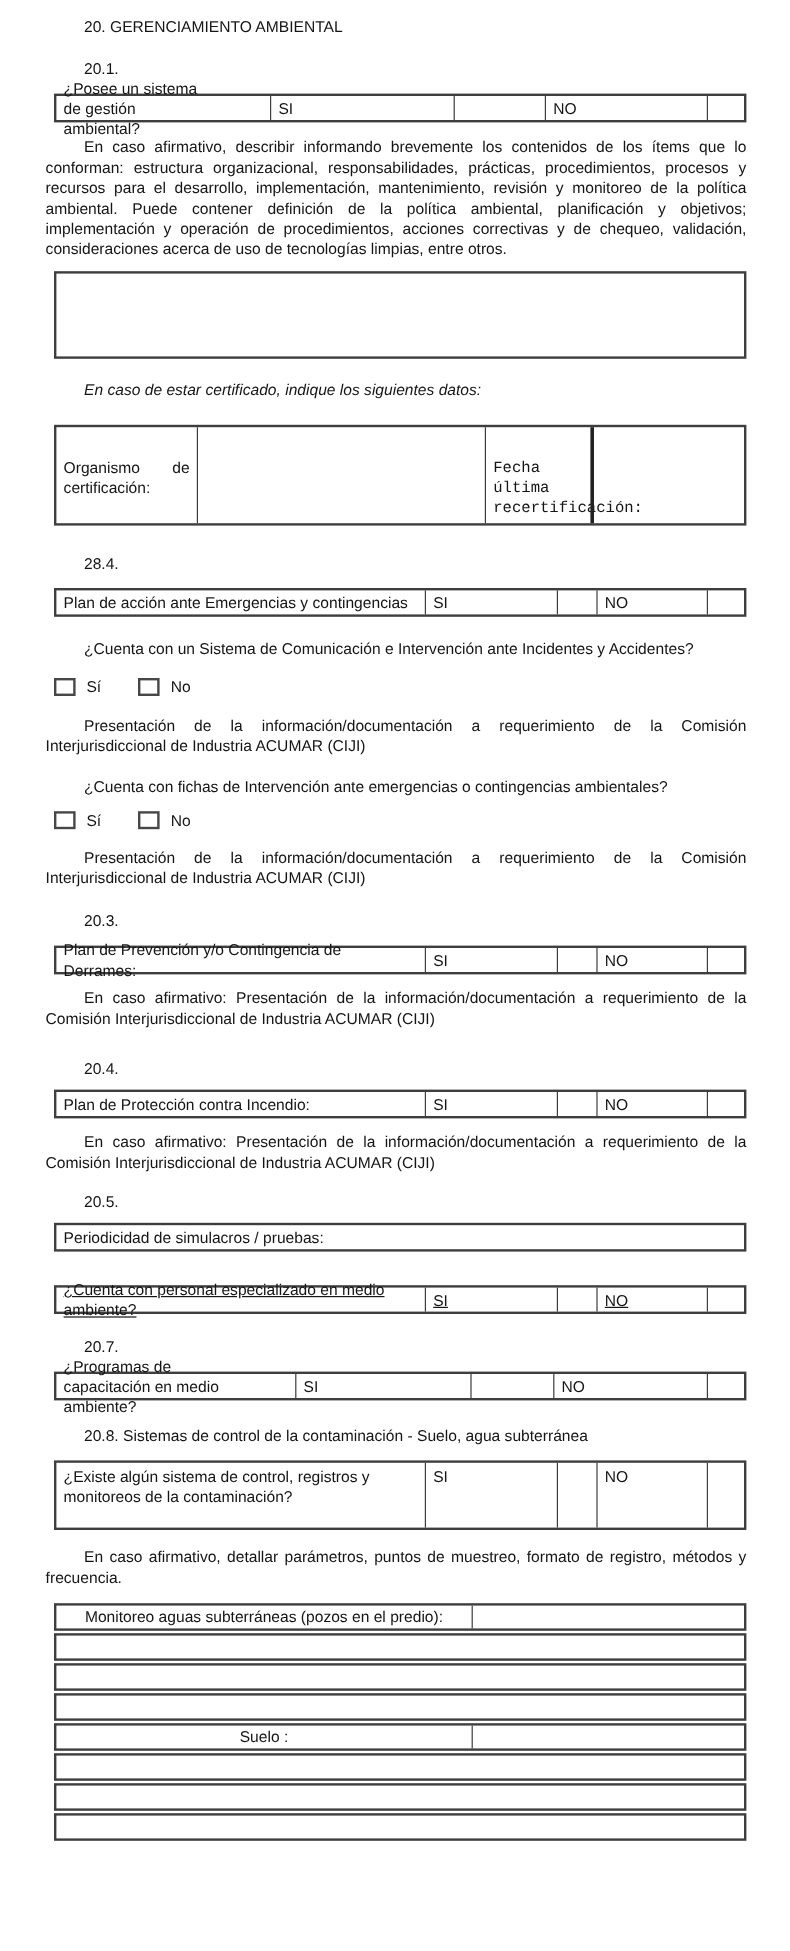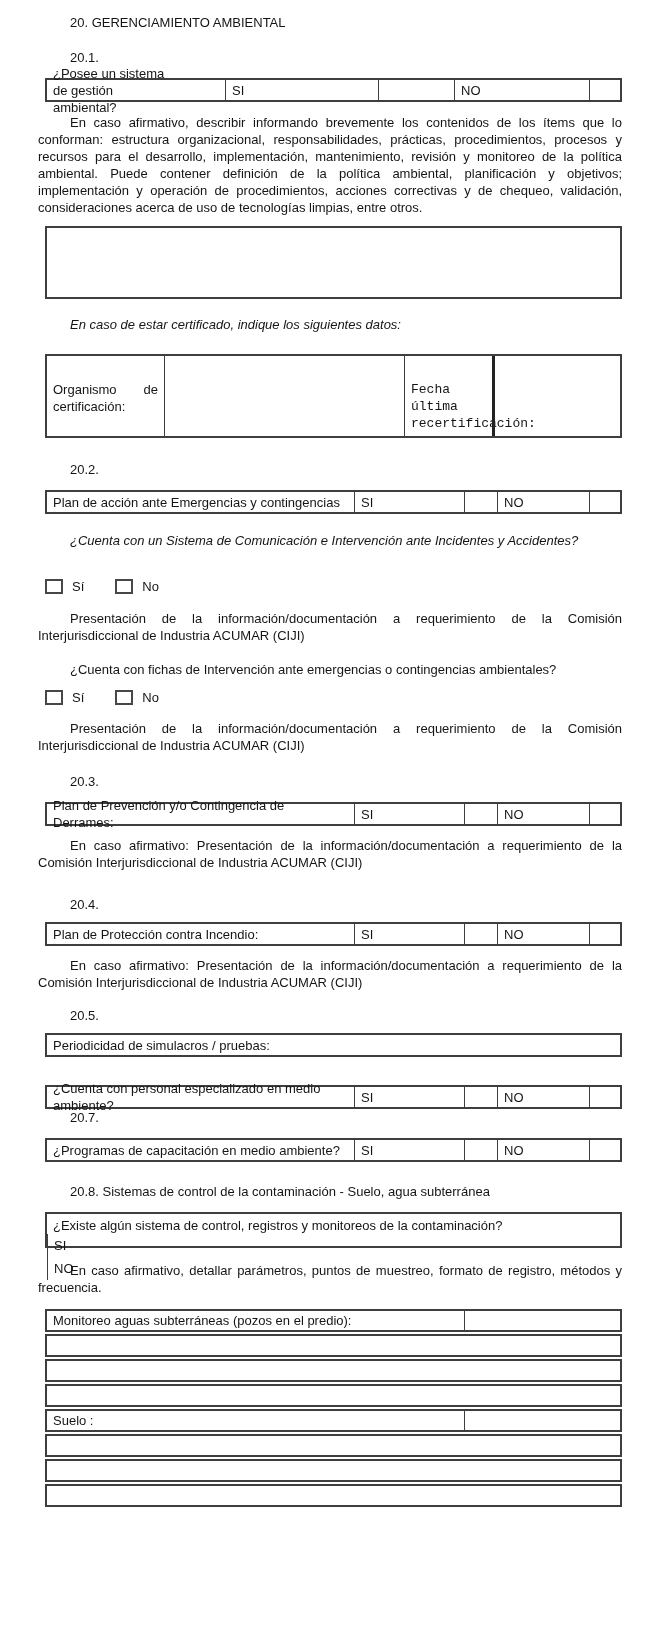--- a/index.html
+++ b/index.html
@@ -26,21 +26,21 @@
     height:24px;background:#fff;
   }
   .tc{display:flex;align-items:center;padding:0 6px;box-sizing:border-box;}
   .tc + .tc{border-left:1.5px solid #3e3e3e;}
   .grow{flex:1;min-width:0;}
   .w-si{width:110px;}
   .w-box{width:33px;}
   .w-no{width:92px;}
   .w-box2{width:31px;}
   .w-val{width:232px;}
-  .tall{height:36px;flex-direction:column;}
+  .tall{height:58px;}
   .tall .tc{align-items:flex-start;padding-top:3px;}
   
   .bigbox{width:577px;height:73px;margin-left:7px;box-sizing:border-box;border:2px solid #3e3e3e;background:#fff;}
   
   .cert{display:flex;width:577px;height:84px;margin-left:7px;box-sizing:border-box;border:2px solid #3e3e3e;background:#fff;}
   .cert .cc{box-sizing:border-box;padding:25px 6px 0 6px;}
   .cert .cc + .cc{border-left:1.5px solid #3e3e3e;}
   .cert .c1{width:117px;}
   .cert .c2{width:240px;}
   .cert .c3{width:88px;font-family:Liberation Mono, monospace;}
@@ -52,47 +52,47 @@
   .cbl{margin-left:9px;}
   .cb2{margin-left:31px;}
   
   .btable{width:577px;margin-left:7px;}
   .brow{
     display:flex;align-items:stretch;
     box-sizing:border-box;border:2px solid #3e3e3e;
     height:23px;margin-top:2px;background:#fff;
   }
   .brow:first-child{margin-top:0;}
-  .brow .lab{width:418px;display:flex;align-items:center;padding:0 6px;box-sizing:border-box;border-right:1.5px solid #3e3e3e;}
+  .brow .lab{width:347px;display:flex;align-items:center;padding:0 6px;box-sizing:border-box;border-right:1.5px solid #3e3e3e;justify-content:center;}
   .brow .val{flex:1;}
   
   .mb-title{margin-bottom:18px;}
   .mb-h{margin-bottom:12px;}
   .mb-row1{margin-bottom:12px;gap:43px;}
   .mb-p1{margin-bottom:10px;}
   .mb-box{margin-bottom:17px;}
   .mb-intro{margin-bottom:21px;font-style:italic;}
   .mb-cert{margin-bottom:23px;}
   .mb-row2{margin-bottom:18px;}
   .mb-p2{margin-bottom:13px;}
-  .mb-q1{margin-bottom:29px;font-style:italic;}
+  .mb-q1{margin-bottom:15px;}
   .mb-cb1{margin-bottom:16px;}
   .mb-p3{margin-bottom:17px;}
   .mb-q2{margin-bottom:11px;}
   .mb-cb2{margin-bottom:15px;}
   .mb-p4{margin-bottom:19px;}
   .mb-row3{margin-bottom:11px;}
   .mb-p5{margin-bottom:25px;}
   .mb-h204{margin-bottom:9px;}
   .mb-row4{margin-bottom:11px;}
   .mb-p6{margin-bottom:16px;}
   .mb-h205{margin-bottom:9px;}
   .mb-row5{margin-bottom:28px;flex-direction:column;}
-  .mb-row6{}
-  .mb-row7{margin-bottom:21px;}
+  .mb-row6{margin-bottom:19px;text-decoration:underline;}
+  .mb-row7{margin-bottom:21px;gap:36px;}
   .mb-row8{margin-bottom:14px;}
   .mb-p7{margin-bottom:13px;}
 </style>
 </head>
 <body>
 
 <div class="doc">
 
   <div class="heading mb-title">20. GERENCIAMIENTO AMBIENTAL</div>
 
@@ -122,21 +122,21 @@
     <div class="cc c1">
         <span class="jt">Organismo de certificación:</span>
       </div>
     <div class="cc c2"></div>
     <div class="cc c3">
         <span class="jt">Fecha última recertificación:</span>
       </div>
     <div class="cc c4"></div>
   </div>
 
-  <div class="heading mb-h">20.2.</div>
+  <div class="heading mb-h">28.4.</div>
 
   <div class="trow mb-row2">
     <div class="tc grow">
         <span>Plan de acción ante Emergencias y contingencias</span>
       </div>
     <div class="tc w-si">
         <span>SI</span>
       </div>
     <div class="tc w-box"></div>
     <div class="tc w-no">

